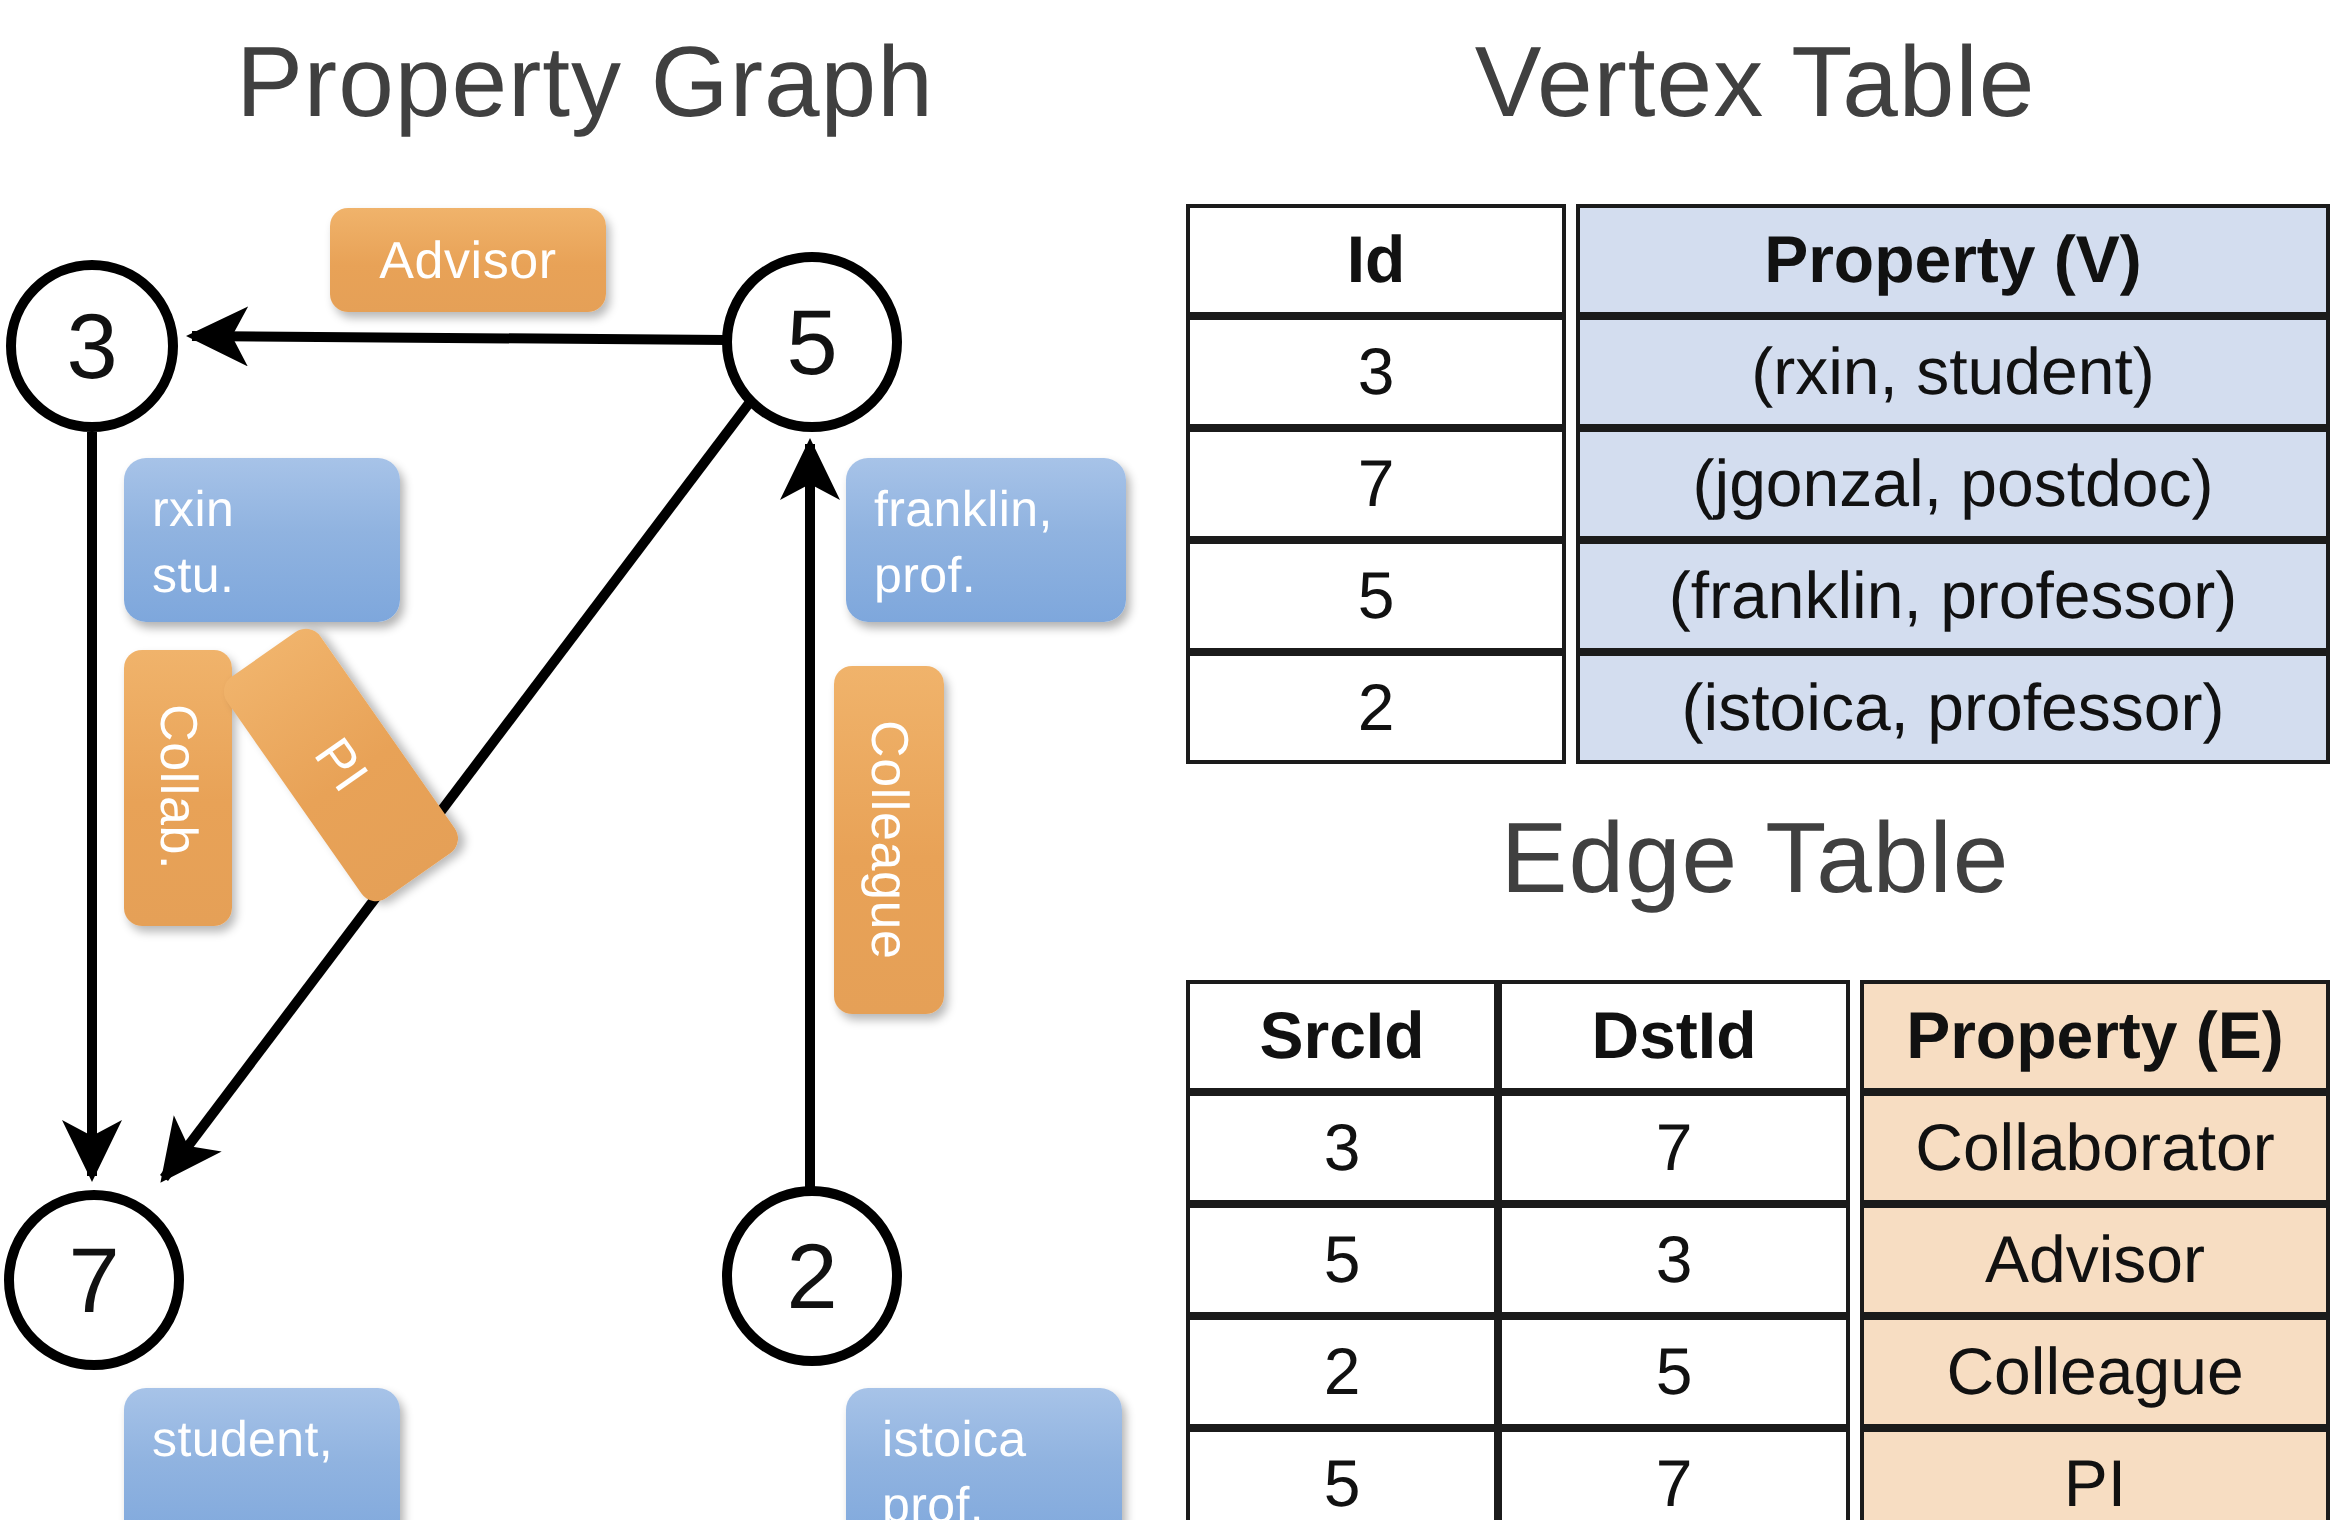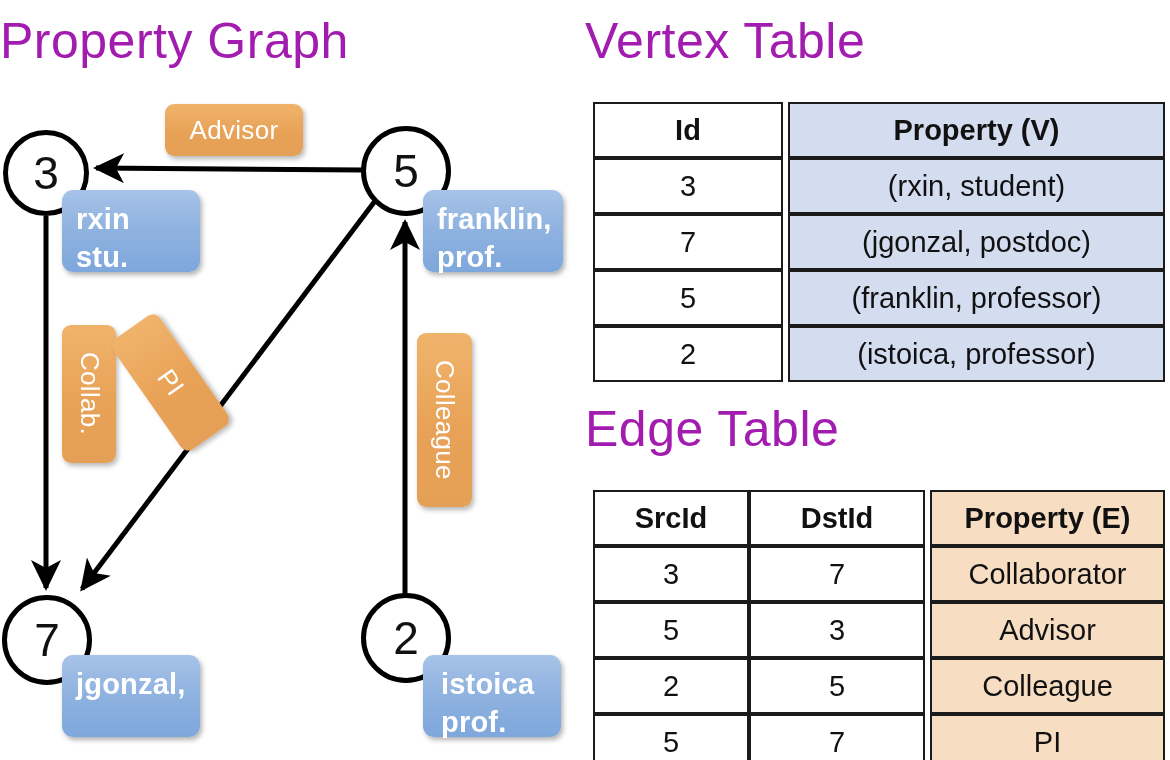--- a/index.html
+++ b/index.html
@@ -14,22 +14,23 @@
     overflow: hidden;
     font-family: "Liberation Sans", sans-serif;
     color: #000000;
   }
   .title {
     position: absolute;
     font-family: "Liberation Sans", sans-serif;
     font-weight: 300;
     font-size: 50px;
     letter-spacing: 0.5px;
-    color: #a21caf;
+    color: #404040;
     white-space: nowrap;
+    text-align: center;
   }
   #graph-title { left: 0; top: 12px; width: 585px; }
   #vertex-title { left: 585px; top: 12px; width: 585px; }
   #edge-title { left: 585px; top: 400px; width: 585px; }
 
   
   #graph-panel {
     position: absolute;
     left: 0; top: 0; width: 585px; height: 760px;
   }
@@ -50,26 +51,27 @@
     color: #111;
     line-height: 1;
   }
 
   .prop-box {
     position: absolute;
     background: linear-gradient(180deg, #a7c3e8 0%, #90b3e0 45%, #7ea7dc 100%);
     border-radius: 11px;
     box-shadow: 2px 3px 5px rgba(0,0,0,0.30);
     color: #ffffff;
-    font-size: 29px;
-    font-weight: 700;
+    font-size: 25px;
+    font-weight: 400;
     padding: 10px 0 10px 14px;
     box-sizing: border-box;
     line-height: 1.32;
     letter-spacing: 0.2px;
+    margin-top: 39px;
   }
 
   .edge-label {
     position: absolute;
     background: linear-gradient(180deg, #f0b36b 0%, #e8a257 55%, #e5a057 100%);
     border-radius: 9px;
     box-shadow: 2px 3px 5px rgba(0,0,0,0.28);
     color: #ffffff;
     font-size: 26px;
     font-weight: 300;
@@ -84,21 +86,21 @@
   
   .tbl {
     position: absolute;
     border-collapse: separate;
     border-spacing: 0;
     table-layout: fixed;
   }
   .tbl td {
     border: 2.5px solid #1b1b1b;
     text-align: center;
-    font-size: 29px;
+    font-size: 33px;
     font-weight: 300;
     color: #111;
     background: #ffffff;
     padding: 0;
     height: 52px;
     vertical-align: middle;
   }
   .tbl td.hdr { font-weight: bold; }
   .tbl td.vprop { background: #d3ddef; text-align: center; }
   .tbl td.eprop { background: #f7ddc2; margin-left: 12px; }
@@ -144,21 +146,21 @@
 
   <div class="prop-box" style="left:62px; top:190px; width:138px; height:82px;">
     <div>rxin</div>
     <div>stu.</div>
   </div>
   <div class="prop-box" style="left:423px; top:190px; width:140px; height:82px;">
     <div>franklin,</div>
     <div>prof.</div>
   </div>
   <div class="prop-box" style="left:62px; top:655px; width:138px; height:82px;">
-    <div>jgonzal,</div>
+    <div>student,</div>
   </div>
   <div class="prop-box" style="left:423px; top:655px; width:138px; height:82px;padding-left:18px;">
     <div>istoica</div>
     <div>prof.</div>
   </div>
 
   <div class="edge-label" style="left:165px; top:104px; width:138px; height:52px;">Advisor</div>
 
   <div class="edge-label" style="left:62px; top:325px; width:54px; height:138px;">
     <span class="vert-text">Collab.</span>

